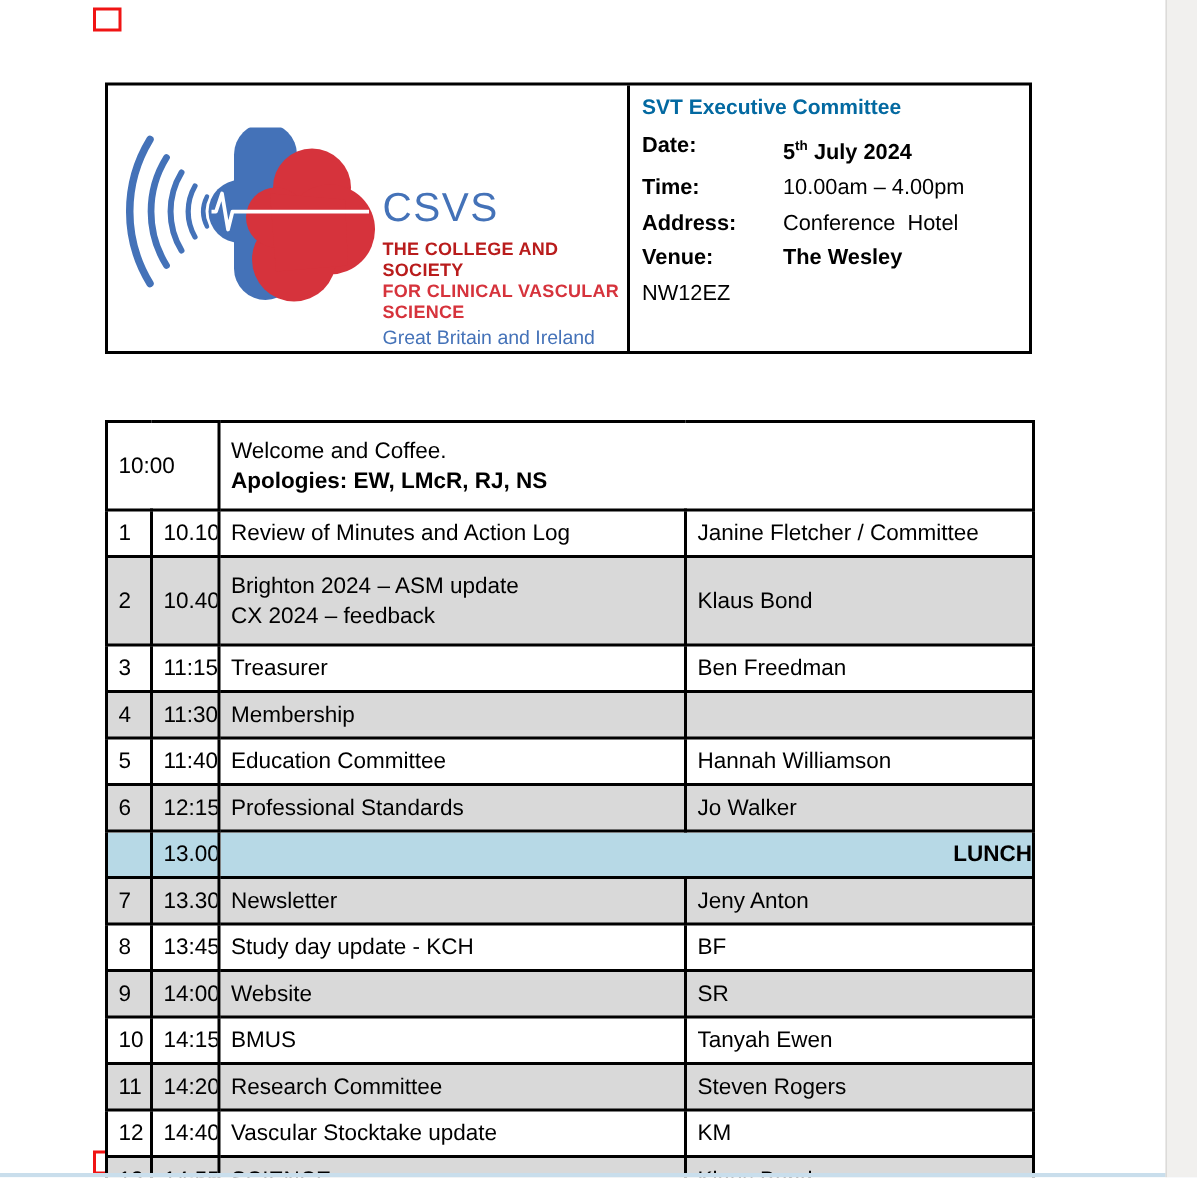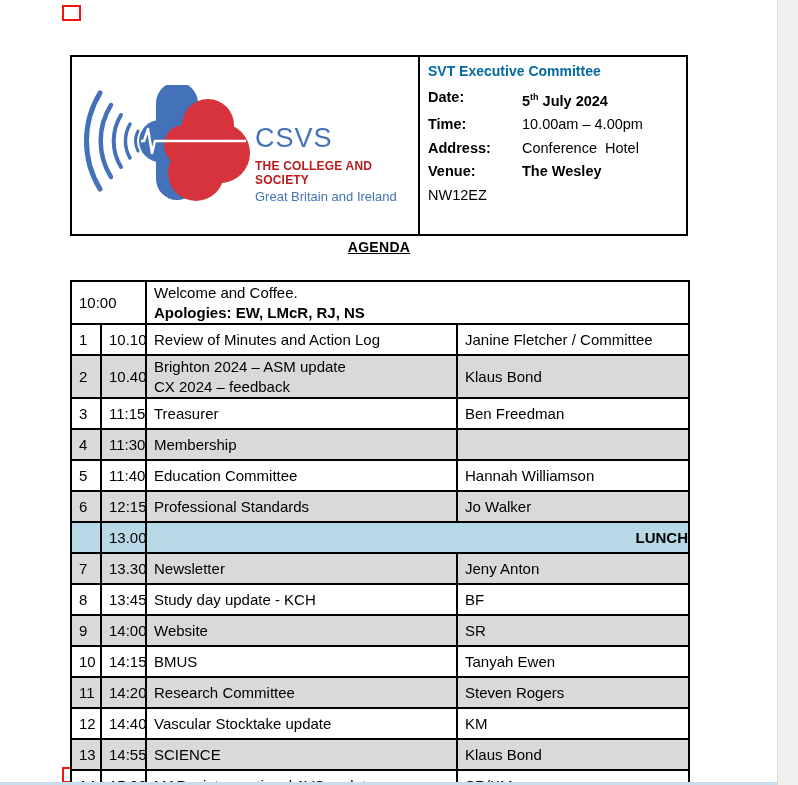--- a/index.html
+++ b/index.html
@@ -35,21 +35,21 @@
   #agenda-heading{position:absolute;left:70px;top:239px;width:618px;text-align:center;
                   font-size:14px;font-weight:700;letter-spacing:.3px;
                   text-decoration:underline;}
 
   
   #agenda-table{position:absolute;left:70px;top:280px;width:618px;
                 border-collapse:collapse;table-layout:fixed;font-size:15px;}
   #agenda-table td{border:2px solid #000;padding:0 0 0 7px;vertical-align:middle;
                    overflow:hidden;line-height:20px;}
   tr.h1{height:31px;}
-  tr.h2{height:43px;}
+  tr.h2{height:59px;}
   tr.shade-gray td{background:#d9d9d9;}
   tr.shade-white td{background:#ffffff;}
   tr.shade-lunch td{background:#b7d9e6;text-align:right;}
   td.lunch-label{text-align:center;font-weight:700;padding-left:0;}
   .bold{font-weight:700;}
 
   
   #scrollbar-strip{position:absolute;right:0;top:0;width:21px;height:785px;
                    background:#f1f0ee;border-left:1px solid #dcdbd9;box-sizing:border-box;}
   #bottom-strip{position:absolute;left:0;top:782px;width:798px;height:3px;background:#c9deec;}
@@ -85,20 +85,21 @@
           <circle cx="116" cy="88" r="28"></circle>
           <circle cx="104" cy="60" r="20"></circle>
           <path d="M 100 44 L 150 48 L 152 92 L 104 96 Z"></path>
         </g>
 
         <path d="M 61 56 L 64 56 L 68 44 L 72 68 L 75 56 L 166 56" stroke="#ffffff" stroke-width="2.5" fill="none" stroke-linejoin="round"></path>
       </svg>
       <div id="logo-text">
         <div class="logo-acronym" style="color:#4472b8">CSVS</div>
         <div class="logo-name" style="color:#b91c1c">THE COLLEGE AND SOCIETY</div>
+        <div class="logo-name" style="color:#d6333c">FOR CLINICAL VASCULAR SCIENCE</div>
         <div class="logo-region" style="color:#4472b8">Great Britain and Ireland</div>
       </div>
     </div>
 
     <div id="info-cell">
       <div id="meeting-title" style="color:#0369a1">SVT Executive Committee</div>
       <div class="mrow">
         <span class="ml">Date:</span>
         <span class="mv bold"><span>5</span><sup>th</sup><span> July 2024</span></span>
       </div>
@@ -111,21 +112,20 @@
         <span class="mv">Conference  Hotel</span>
       </div>
       <div class="mrow">
         <span class="ml">Venue:</span>
         <span class="mv bold">The Wesley</span>
       </div>
       <div class="addr-line">NW12EZ</div>
     </div>
   </div>
 
-  <div id="agenda-heading">AGENDA</div>
 
   <table id="agenda-table">
     <colgroup>
         <col style="width:30px">
         <col style="width:45px">
         <col style="width:311px">
         <col style="width:232px">
       </colgroup>
     <tbody id="agenda-body">
       <tr class="h2 shade-white">

